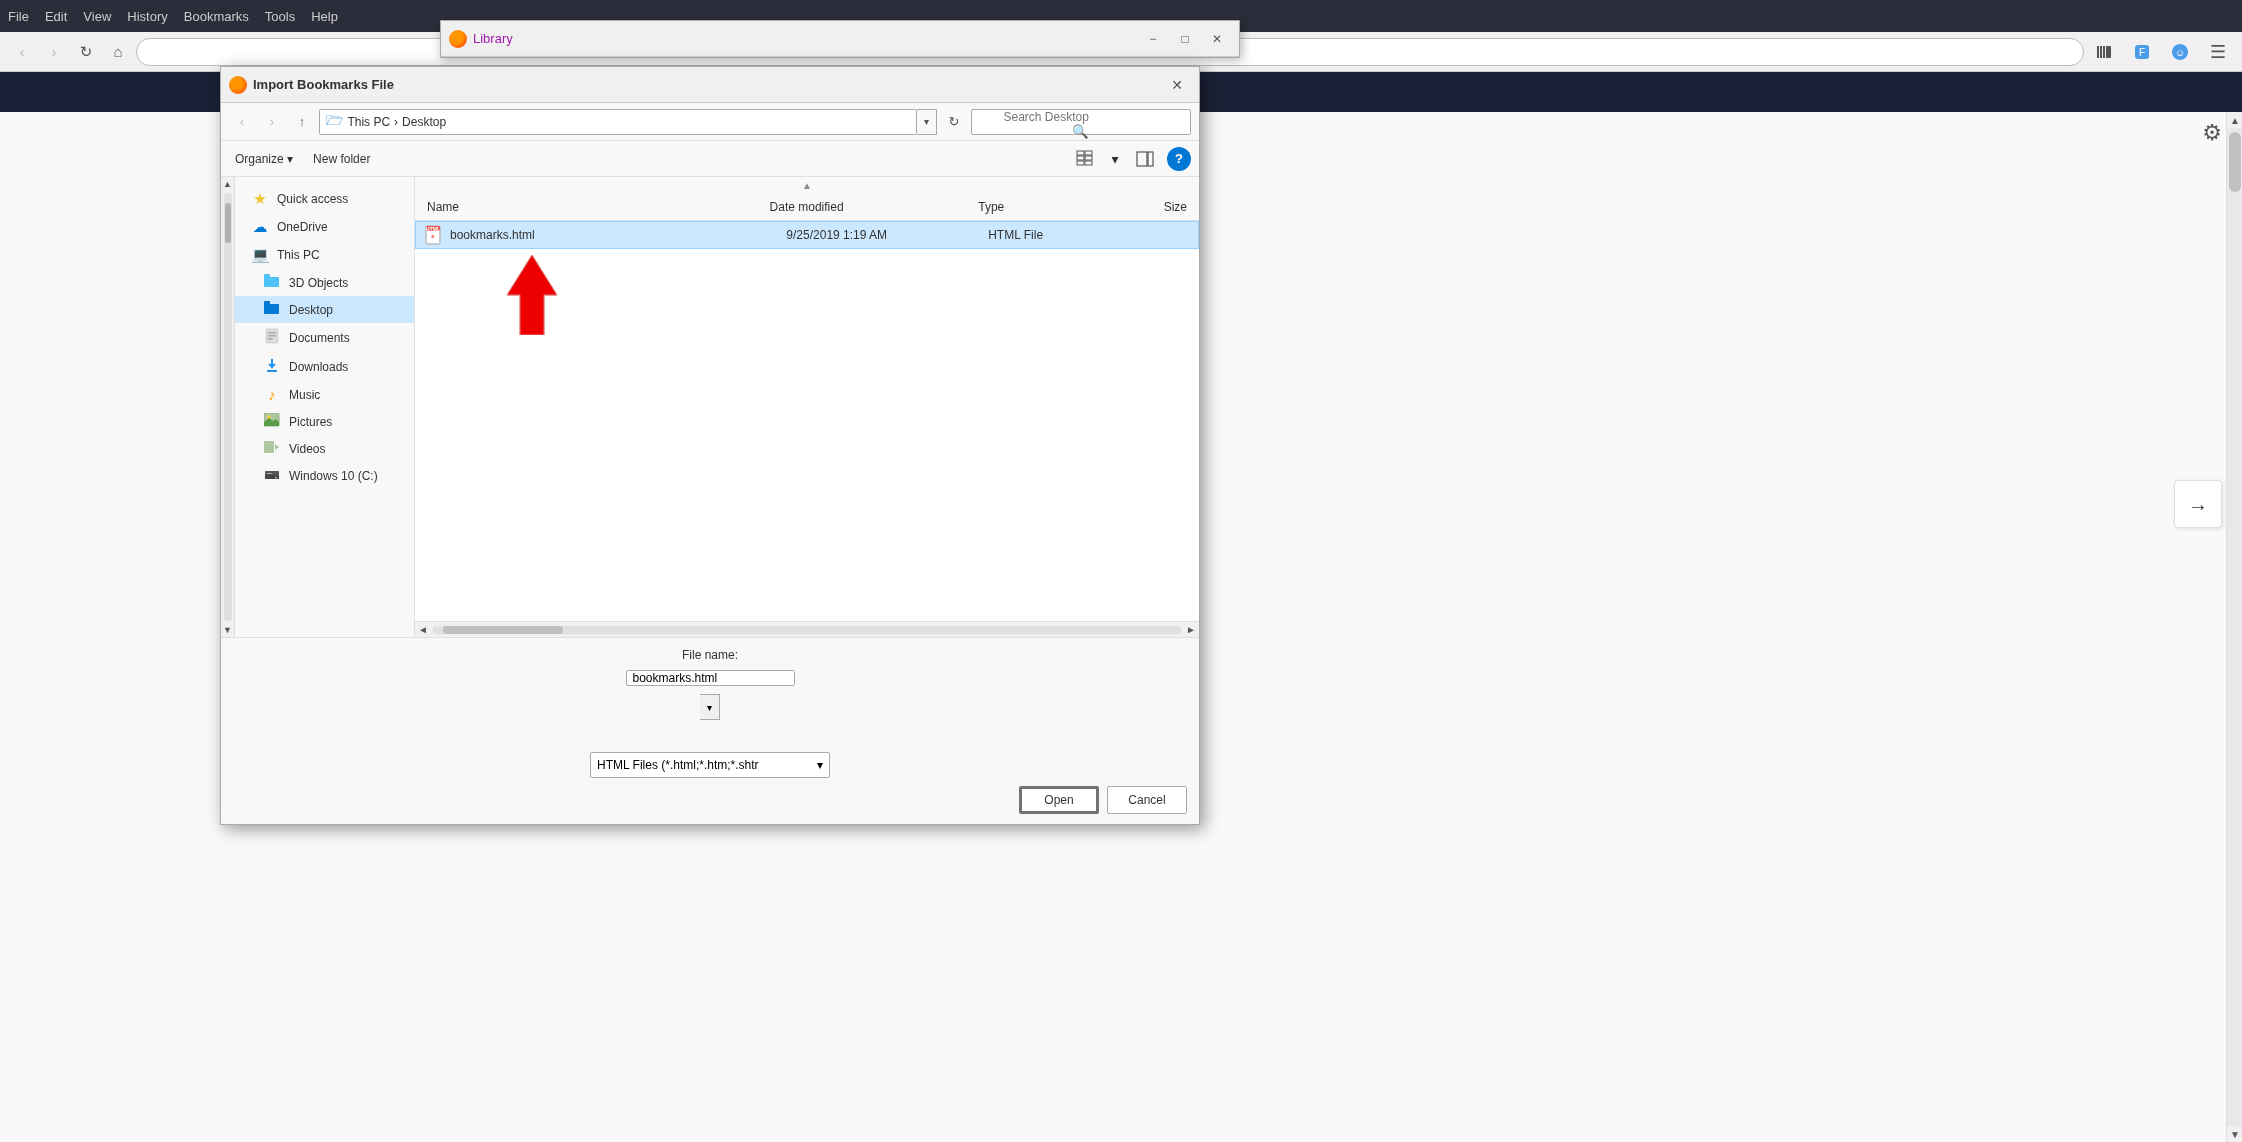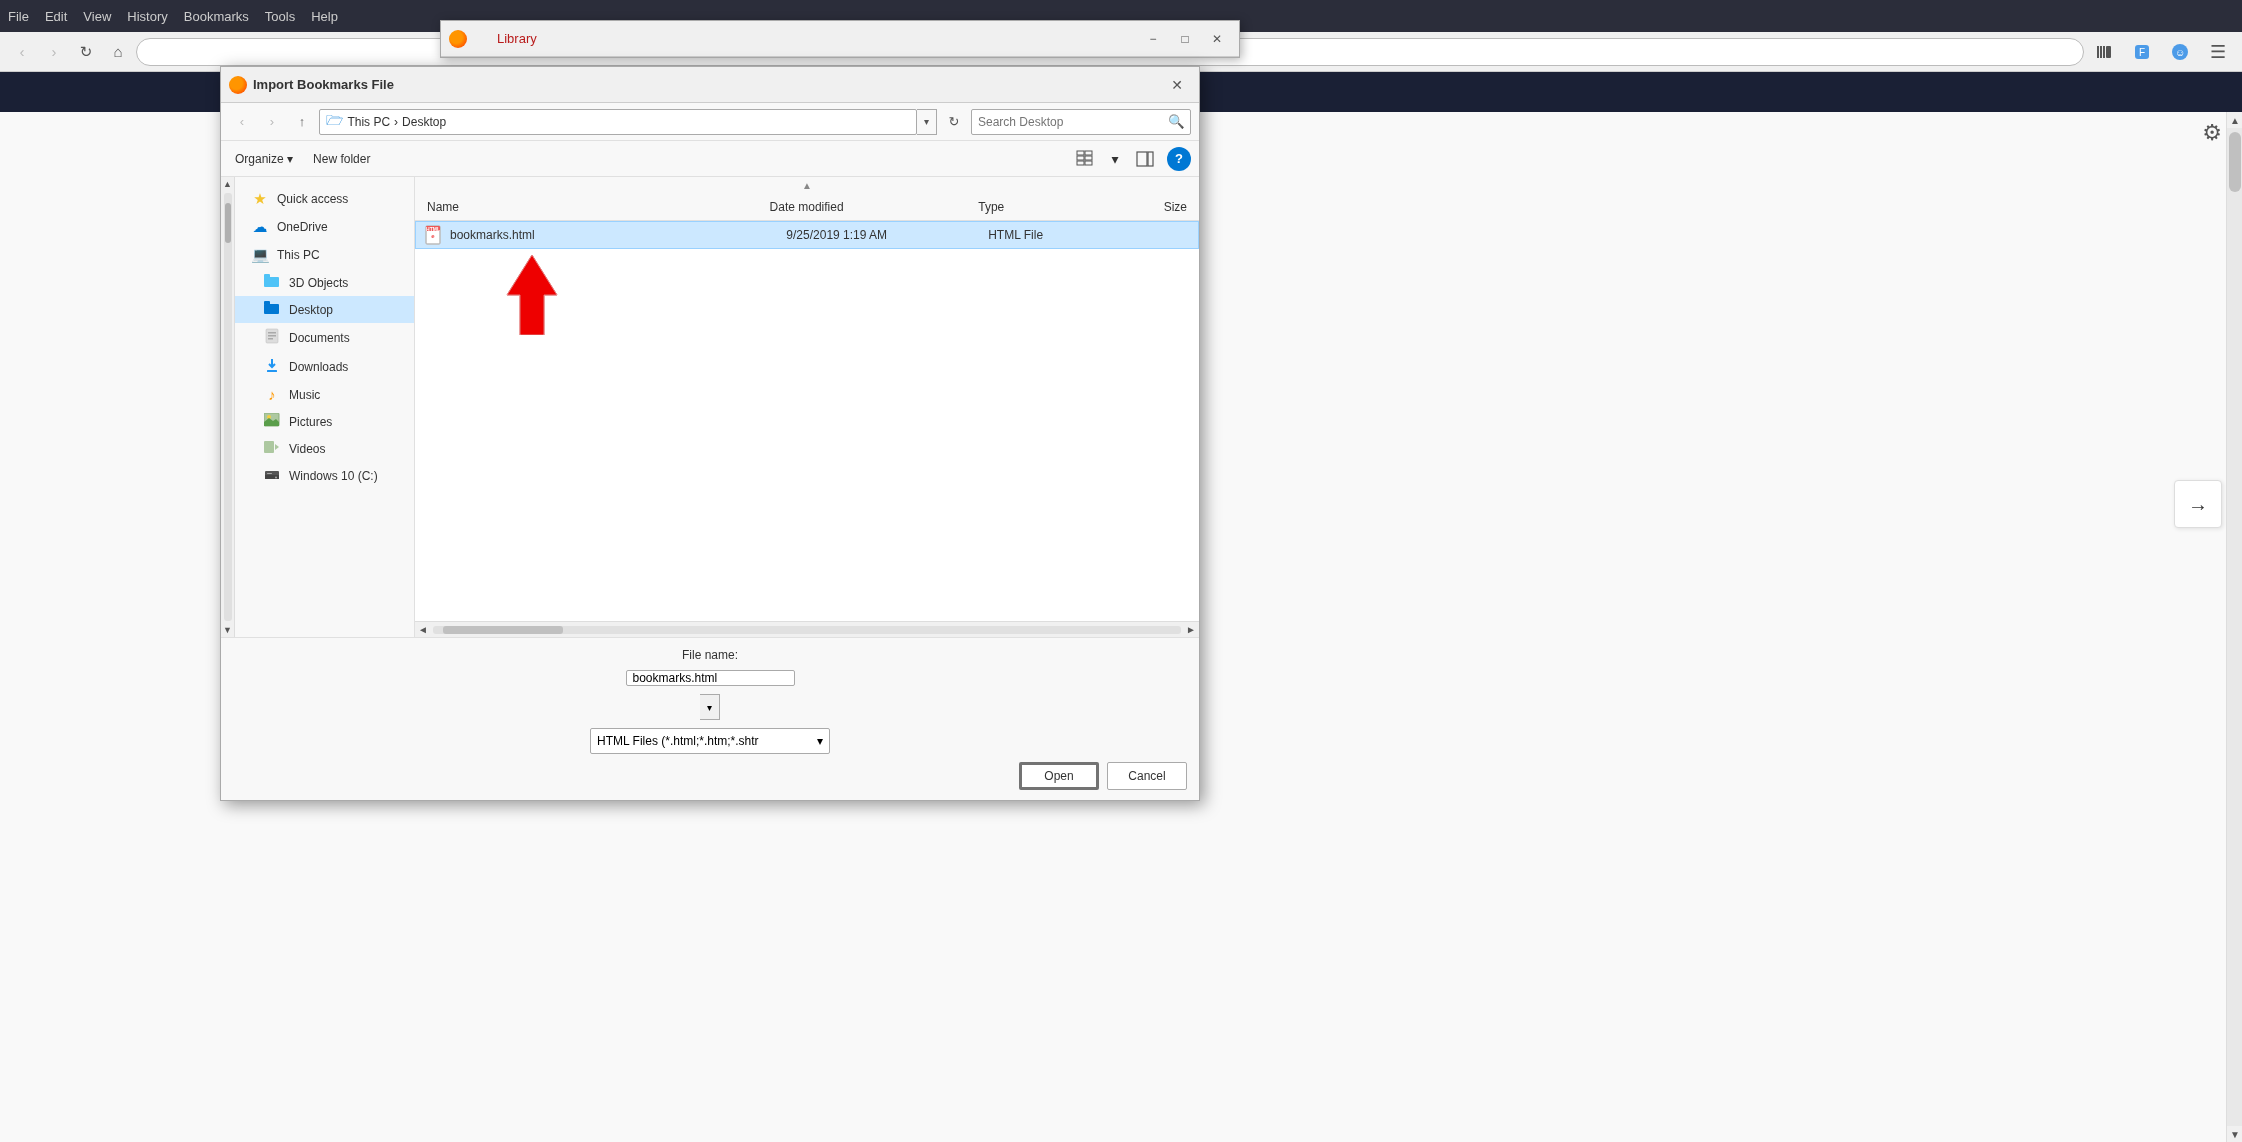--- a/index.html
+++ b/index.html
@@ -103,23 +103,22 @@
       width: 18px; height: 18px;
       margin-right: 6px;
       background: radial-gradient(circle at 40% 40%, #ff9500 40%, #ff6000 70%, #c63 100%);
       border-radius: 50%;
       flex-shrink: 0;
     }
 
     .library-title-text {
       font-size: 13px;
       font-weight: normal;
-      color: #b91c1c;
+      color: #a21caf;
       flex: 1;
-      margin-left: 24px;
     }
 
     .window-controls {
       display: flex;
       gap: 4px;
     }
 
     .wc-btn {
       width: 28px; height: 22px;
       background: none;
@@ -245,20 +244,21 @@
     }
 
     .search-box {
       display: flex;
       align-items: center;
       background: #fff;
       border: 1px solid #aaa;
       border-radius: 2px;
       height: 26px;
       width: 220px;
+      flex-direction: column;
     }
     .search-box input {
       border: none;
       outline: none;
       background: none;
       flex: 1;
       padding: 0 6px;
       font-size: 12px;
       color: #aaa;
     }
@@ -538,20 +538,21 @@
     .file-type-select {
       height: 26px;
       border: 1px solid #aaa;
       border-radius: 2px;
       padding: 0 6px;
       font-size: 12px;
       background: #fff;
       width: 240px;
       display: flex; align-items: center; justify-content: space-between;
       cursor: pointer;
+      margin-top: 24px;
     }
 
     .footer-row2 {
       display: flex;
       justify-content: flex-end;
       gap: 8px;
     }
 
     .open-btn, .cancel-btn {
       height: 28px;

